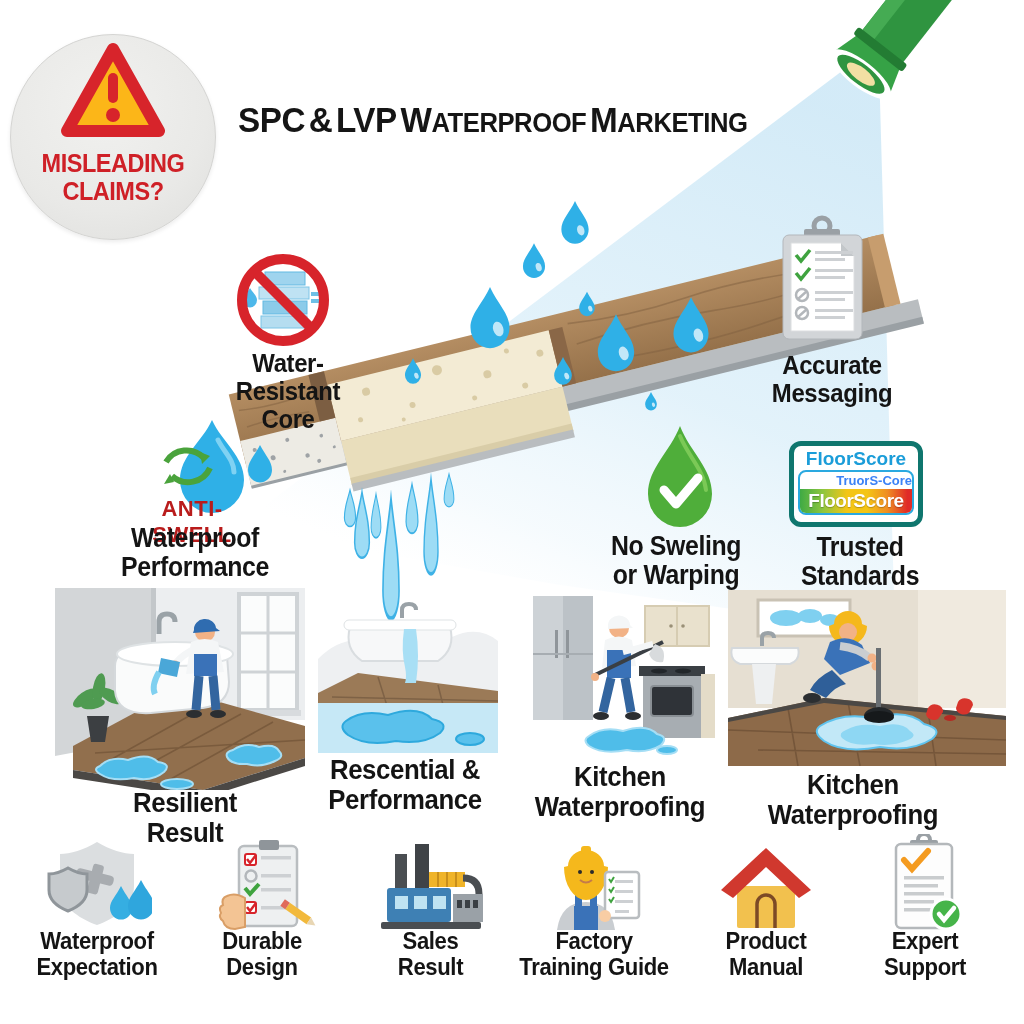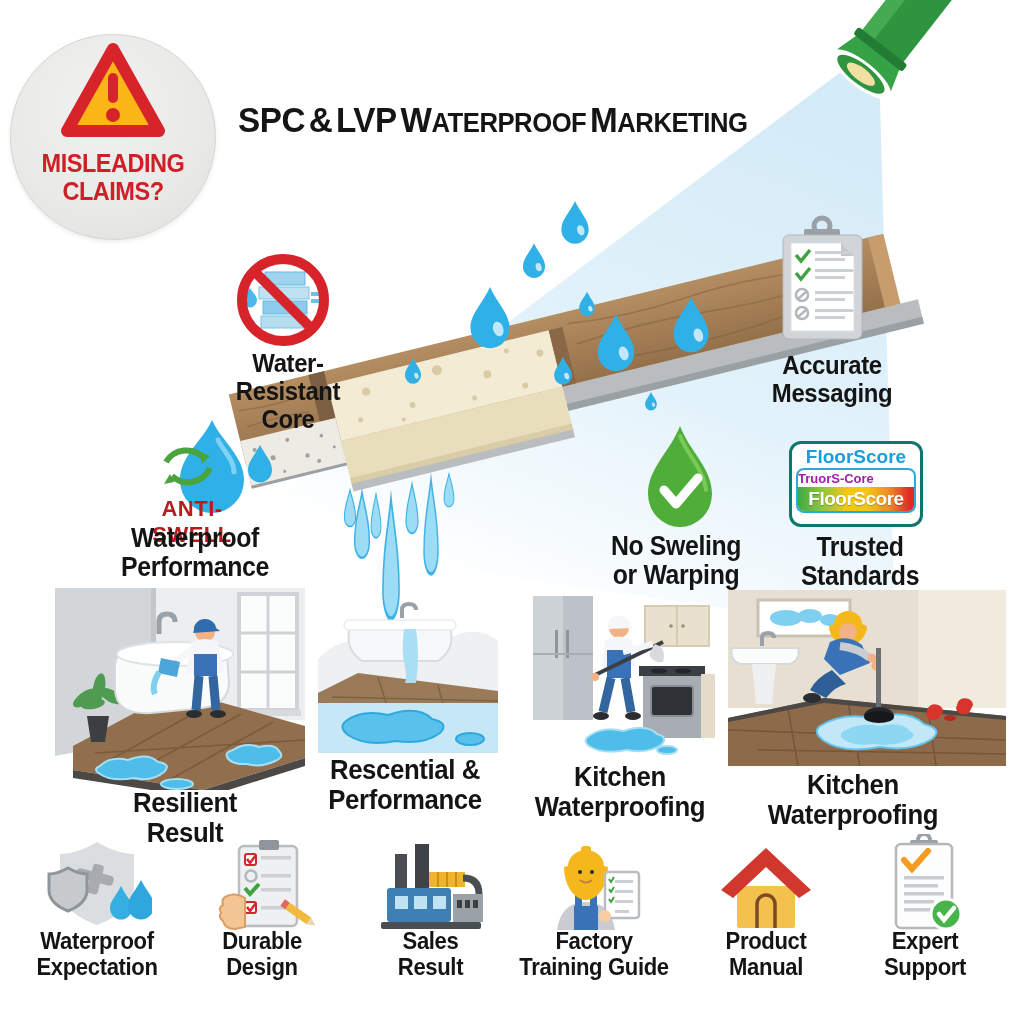--- a/index.html
+++ b/index.html
@@ -11,25 +11,25 @@
   .lbl span{display:block;}
   #page-title{position:absolute;left:238px;top:100px;width:600px;font-weight:700;color:#151515;
        white-space:nowrap;transform:scaleX(.95);transform-origin:left top;letter-spacing:-0.5px;}
   #page-title .cap{font-size:35px;}
   #page-title .rest{font-size:27px;}
   #badge{left:10px;top:34px;width:204px;height:204px;border-radius:50%;
        background:radial-gradient(circle at 45% 35%, #f1f1ef 0%, #e9e9e7 60%, #dededc 100%);
        border:1px solid #d4d4d2;box-shadow:0 2px 4px rgba(0,0,0,.08);}
   .badge-text{position:absolute;width:100%;text-align:center;color:#cf2027;font-weight:700;
        font-size:25px;letter-spacing:-0.5px;transform:scaleX(.94);}
-  #fs-badge{left:789px;top:441px;width:134px;height:86px;border:3px solid #0f766e;border-radius:12px;
+  #fs-badge{left:789px;top:441px;width:134px;height:86px;border:5px solid #0f766e;border-radius:12px;
        background:#fff;box-sizing:border-box;padding:1px 4px 3px 4px;}
   .fs-top{color:#1b9dd9;font-weight:700;font-size:19px;text-align:center;line-height:23px;}
   .fs-inner{border:2px solid #2aa9e0;border-radius:8px;overflow:hidden;background:#fff;}
-  .fs-mid{font-size:13px;font-weight:700;color:#a21caf;text-align:left;line-height:17px;}
+  .fs-mid{font-size:13px;font-weight:700;color:#3b82f6;text-align:right;line-height:17px;}
   .fs-bar{background:linear-gradient(90deg,#3faa44 0%,#8cc63f 20%,#f4c515 42%,#f4c515 60%,#ef8d22 78%,#e02b27 96%);
        color:#fff;font-weight:700;font-size:19px;text-align:center;line-height:24px;letter-spacing:-0.5px;
        text-shadow:0 1px 1px rgba(0,0,0,.25);}
   .anti-swell-text{position:absolute;font-weight:700;font-size:22px;color:#b91c1c;text-align:center;
        letter-spacing:0.5px;}
 </style>
 </head>
 <body>
 
 <div id="canvas">

